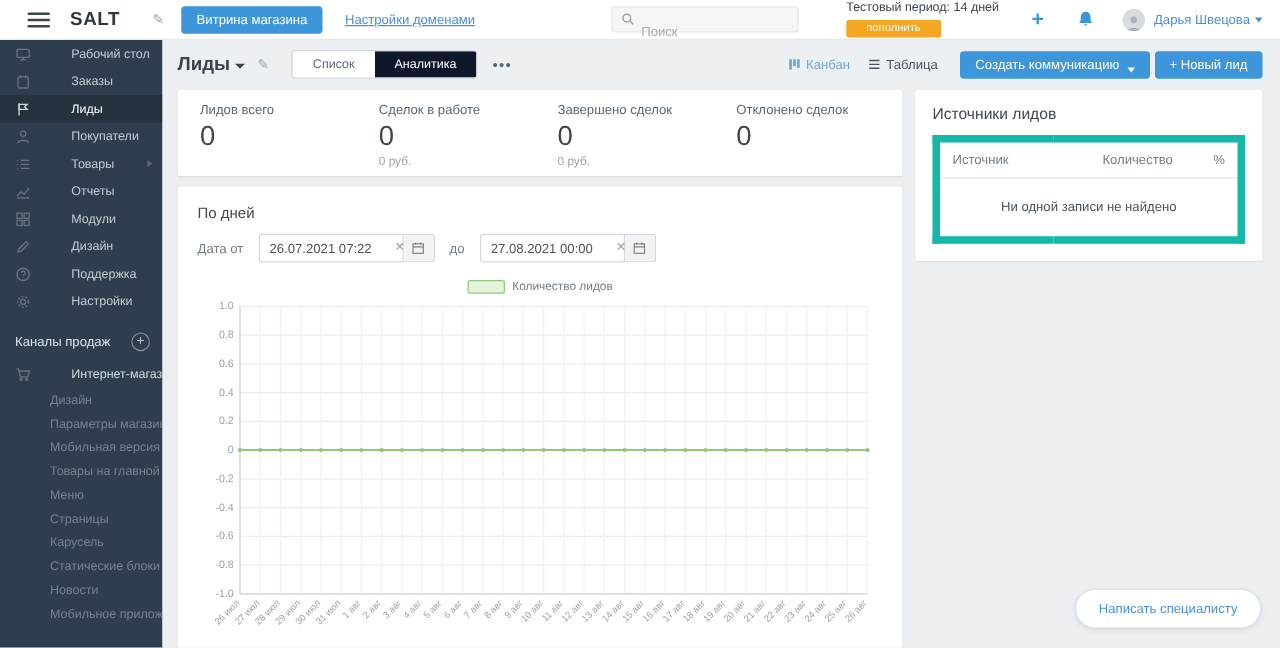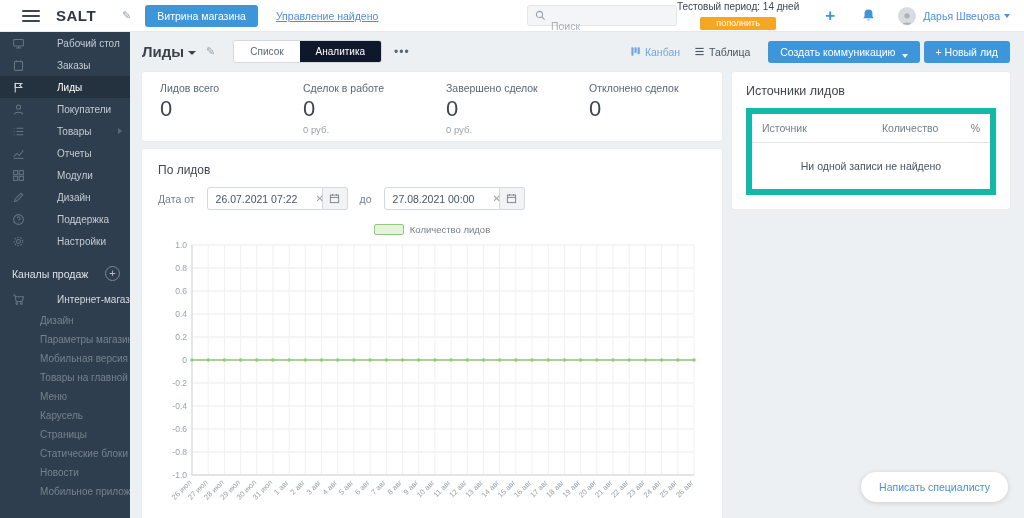--- a/index.html
+++ b/index.html
@@ -11,21 +11,21 @@
   .burger span { display:block; height:2px; background:#3c4650; border-radius:1px; }
   .logo { font-size:15px; font-weight:bold; color:#2e3742; letter-spacing:.5px; margin-left:16px; }
   .pencil { color:#9aa4ae; font-size:11px; margin-left:26px; cursor:pointer; }
   .btn-blue { background:#3d96d9; color:#fff; border:none; border-radius:3px; font-size:10.5px; padding:5px 12px; cursor:pointer; font-family:inherit; }
   .storefront { margin-left:14px; }
   .domains-link { color:#4a90d9; font-size:10.5px; text-decoration:underline; margin-left:18px; cursor:pointer; }
   .topbar-spacer { flex:1; }
   .search-box { display:flex; align-items:center; width:150px; height:21px; background:#f4f5f6; border:1px solid #e3e6e9; border-radius:3px; padding:0 7px; }
   .search-box input { border:none; background:transparent; outline:none; font-size:10.5px; color:#555; width:115px; margin-left:5px; font-family:inherit;margin-top:20px; }
   .search-box input::placeholder { color:#a7aeb5; }
-  .trial { text-align:center; line-height:1.1; }
+  .trial { text-align:left; margin-left:38px; line-height:1.1; }
   .trial-text { font-size:10px; color:#3c4650; }
   .topup { display:inline-block; background:#f5a623; color:#fff; font-size:9px; border-radius:2px; padding:2px 16px; margin-top:2px; cursor:pointer; }
   .tb-ic { margin-left:26px; cursor:pointer; display:flex; align-items:center; }
   .plus-ic { color:#3d96d9; font-size:17px; font-weight:bold; line-height:1; }
   .avatar { width:18px; height:18px; border-radius:50%; background:#d9dcdf; margin-left:22px; display:flex; align-items:flex-end; justify-content:center; overflow:hidden; }
   .user-name { color:#4a90d9; font-size:10.5px; margin:0 4px 0 7px; cursor:pointer; white-space:nowrap; }
   .caret { width:0; height:0; border-left:3.5px solid transparent; border-right:3.5px solid transparent; border-top:4px solid #4a90d9; display:inline-block; margin-right:14px; }
 
   
   .sidebar { position:absolute; top:32px; left:0; bottom:0; width:130px; background:#2e3e4e; overflow:hidden; }
@@ -105,21 +105,21 @@
 
 <div class="topbar">
   <div class="burger">
       <span></span>
       <span></span>
       <span></span>
     </div>
   <div class="logo">SALT</div>
   <div class="pencil">✎</div>
   <button class="btn-blue storefront">Витрина магазина</button>
-  <span class="domains-link">Управление найдено</span>
+  <span class="domains-link">Настройки доменами</span>
   <div class="topbar-spacer"></div>
   <div class="search-box">
     <svg width="11" height="11" viewBox="0 0 16 16">
         <circle cx="6.5" cy="6.5" r="4.5" fill="none" stroke="#9aa2a9" stroke-width="1.6"></circle>
         <line x1="10" y1="10" x2="14" y2="14" stroke="#9aa2a9" stroke-width="1.6"></line>
       </svg>
     <input type="text" placeholder="Поиск" style="">
   </div>
   <div class="trial">
     <div class="trial-text">Тестовый период: 14 дней</div>
@@ -256,22 +256,22 @@
         </svg>
       </span>
     <span class="sn-lb">Интернет-магазин</span>
 
   </div>
   <div class="sn-sub">Дизайн</div>
   <div class="sn-sub">Параметры магазина</div>
   <div class="sn-sub">Мобильная версия</div>
   <div class="sn-sub">Товары на главной</div>
   <div class="sn-sub">Меню</div>
+  <div class="sn-sub">Страницы</div>
   <div class="sn-sub">Карусель</div>
-  <div class="sn-sub">Страницы</div>
   <div class="sn-sub">Статические блоки</div>
   <div class="sn-sub">Новости</div>
   <div class="sn-sub">Мобильное приложение</div>
 </div>
 
 <div class="main">
 
   <div class="phead">
     <span class="ptitle">Лиды</span>
     <span class="ptitle-caret"></span>
@@ -328,21 +328,21 @@
           <div class="stat-sub">0 руб.</div>
         </div>
         <div class="stat">
           <div class="stat-lb">Отклонено сделок</div>
           <div class="stat-val">0</div>
           <div class="stat-sub"></div>
         </div>
       </div>
 
       <div class="panel bydays">
-        <div class="bd-title">По лидов</div>
+        <div class="bd-title">По дней</div>
         <div class="bd-row">
           <span class="bd-lb">Дата от</span>
           <span class="date-wrap">
             <span class="date-input">
               <input type="text" value="26.07.2021 07:22" style="">
               <span class="date-clear">✕</span>
             </span>
             <span class="cal-btn">
                 <svg width="11" height="11" viewBox="0 0 16 16">
                   <rect x="2" y="3" width="12" height="11" fill="none" stroke="#747e87" stroke-width="1.3"></rect>

